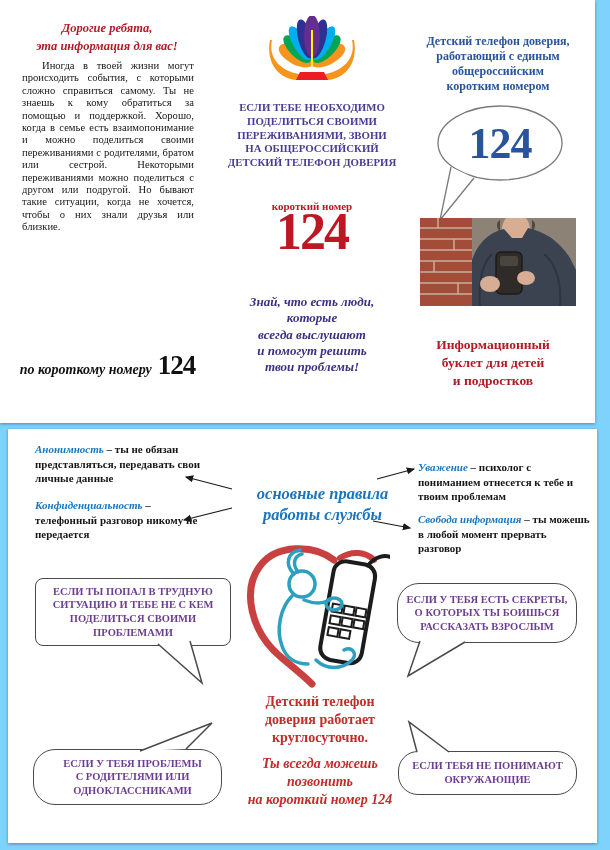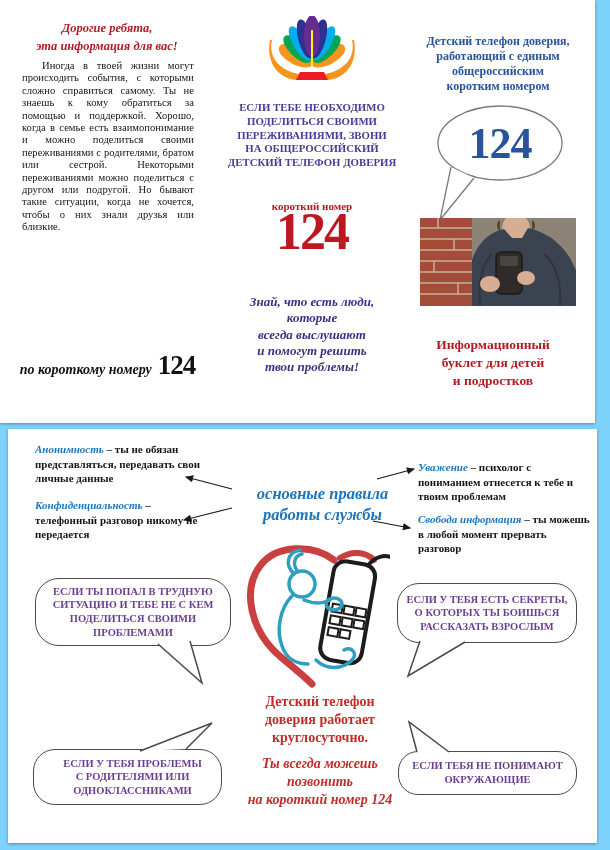--- a/index.html
+++ b/index.html
@@ -47,21 +47,21 @@
   .r1{left:27px;top:13px;width:168px;}
   .r2{left:27px;top:69px;width:168px;}
   .r3{left:410px;top:31px;width:172px;}
   .r4{left:410px;top:83px;width:172px;}
   .rules-title{left:222px;top:54px;width:185px;color:#1b75bc;font-weight:bold;font-style:italic;
                font-size:16.5px;line-height:1.3;}
   .rules-arrows{left:160px;top:30px;width:260px;height:80px;}
   .bubble{position:absolute;background:#fff;border:1.5px solid #4a4a4a;display:flex;
           align-items:center;justify-content:center;color:#6c3d91;font-weight:bold;
           font-size:10.5px;line-height:1.3;text-align:center;padding:2px 6px;box-sizing:border-box;}
-  .b1{left:27px;top:149px;width:196px;height:68px;border-radius:24px;}
+  .b1{left:27px;top:149px;width:196px;height:68px;border-radius:8px;}
   .b2{left:389px;top:154px;width:180px;height:60px;border-radius:22px;}
   .b3{left:25px;top:320px;width:189px;height:56px;border-radius:22px;padding-left:16px;}
   .b4{left:390px;top:322px;width:179px;height:44px;border-radius:20px;}
   .tail{position:absolute;overflow:visible;}
   .t1{left:140px;top:210px;width:70px;height:50px;}
   .t2{left:395px;top:205px;width:70px;height:50px;}
   .t3{left:125px;top:285px;width:90px;height:45px;}
   .t4{left:395px;top:288px;width:60px;height:42px;}
   .trust-logo{left:230px;top:115px;width:152px;height:145px;}
   .footer1{left:220px;top:264px;width:184px;color:#c42b2b;font-weight:bold;

